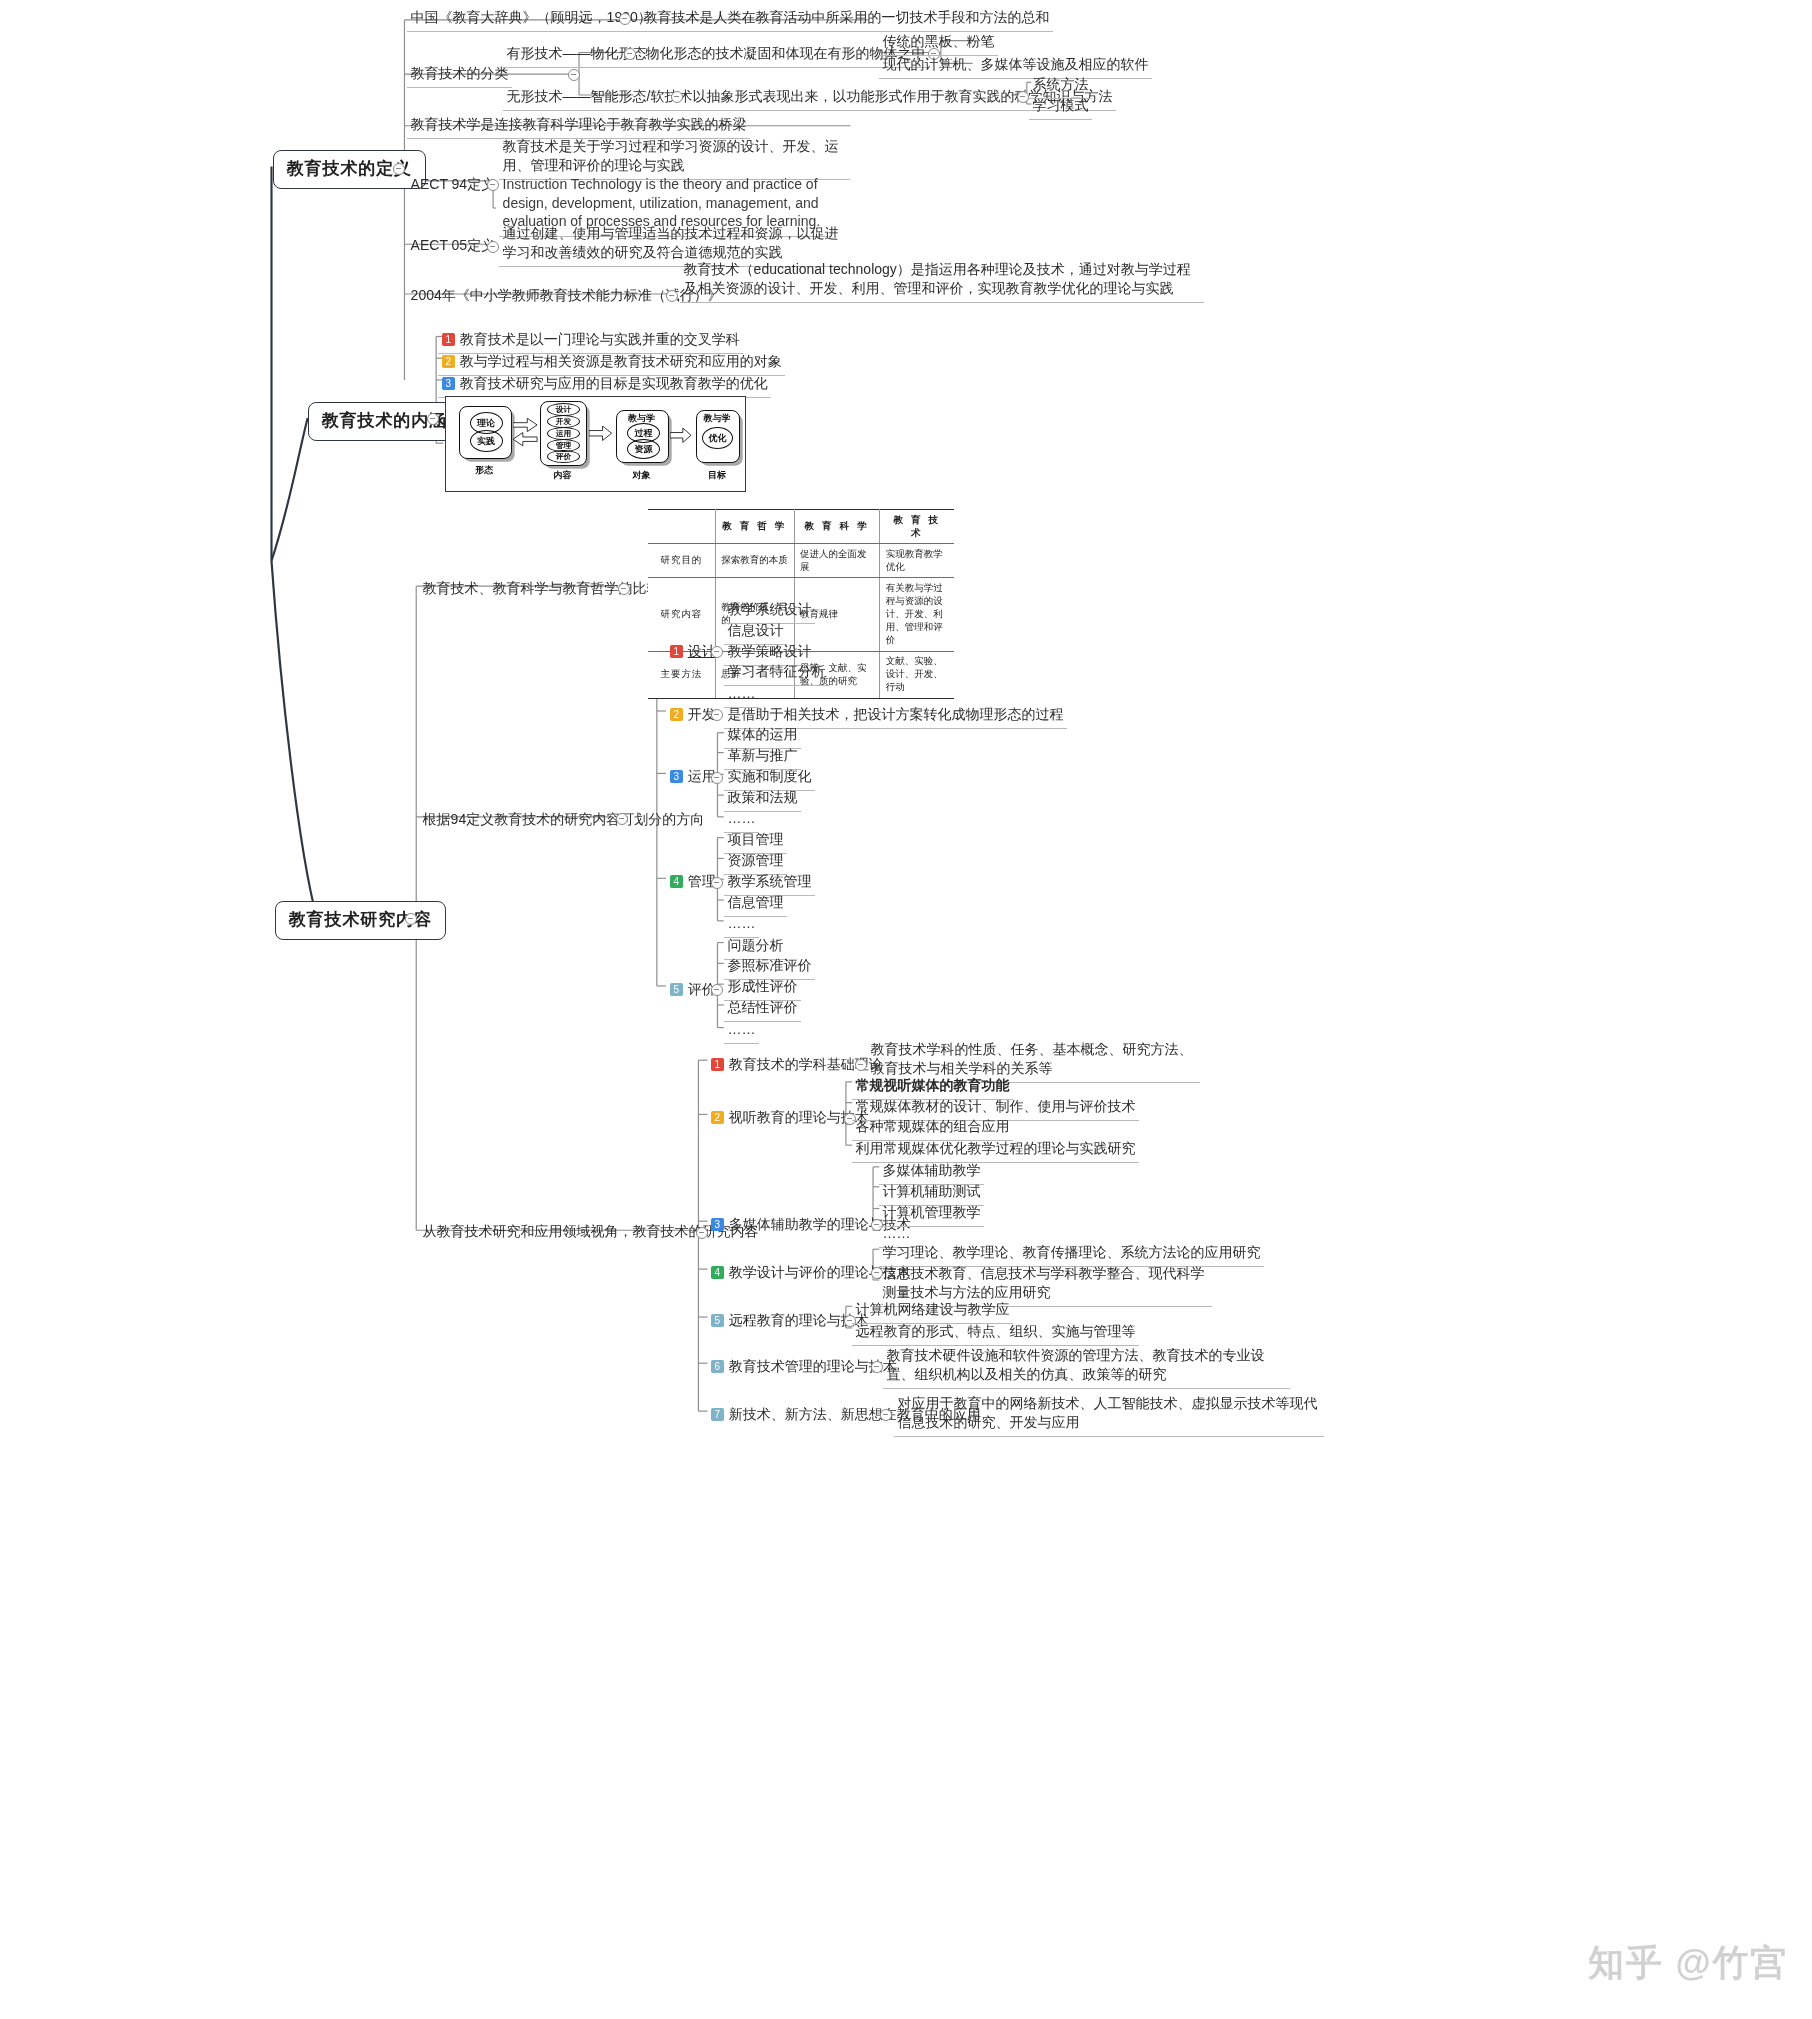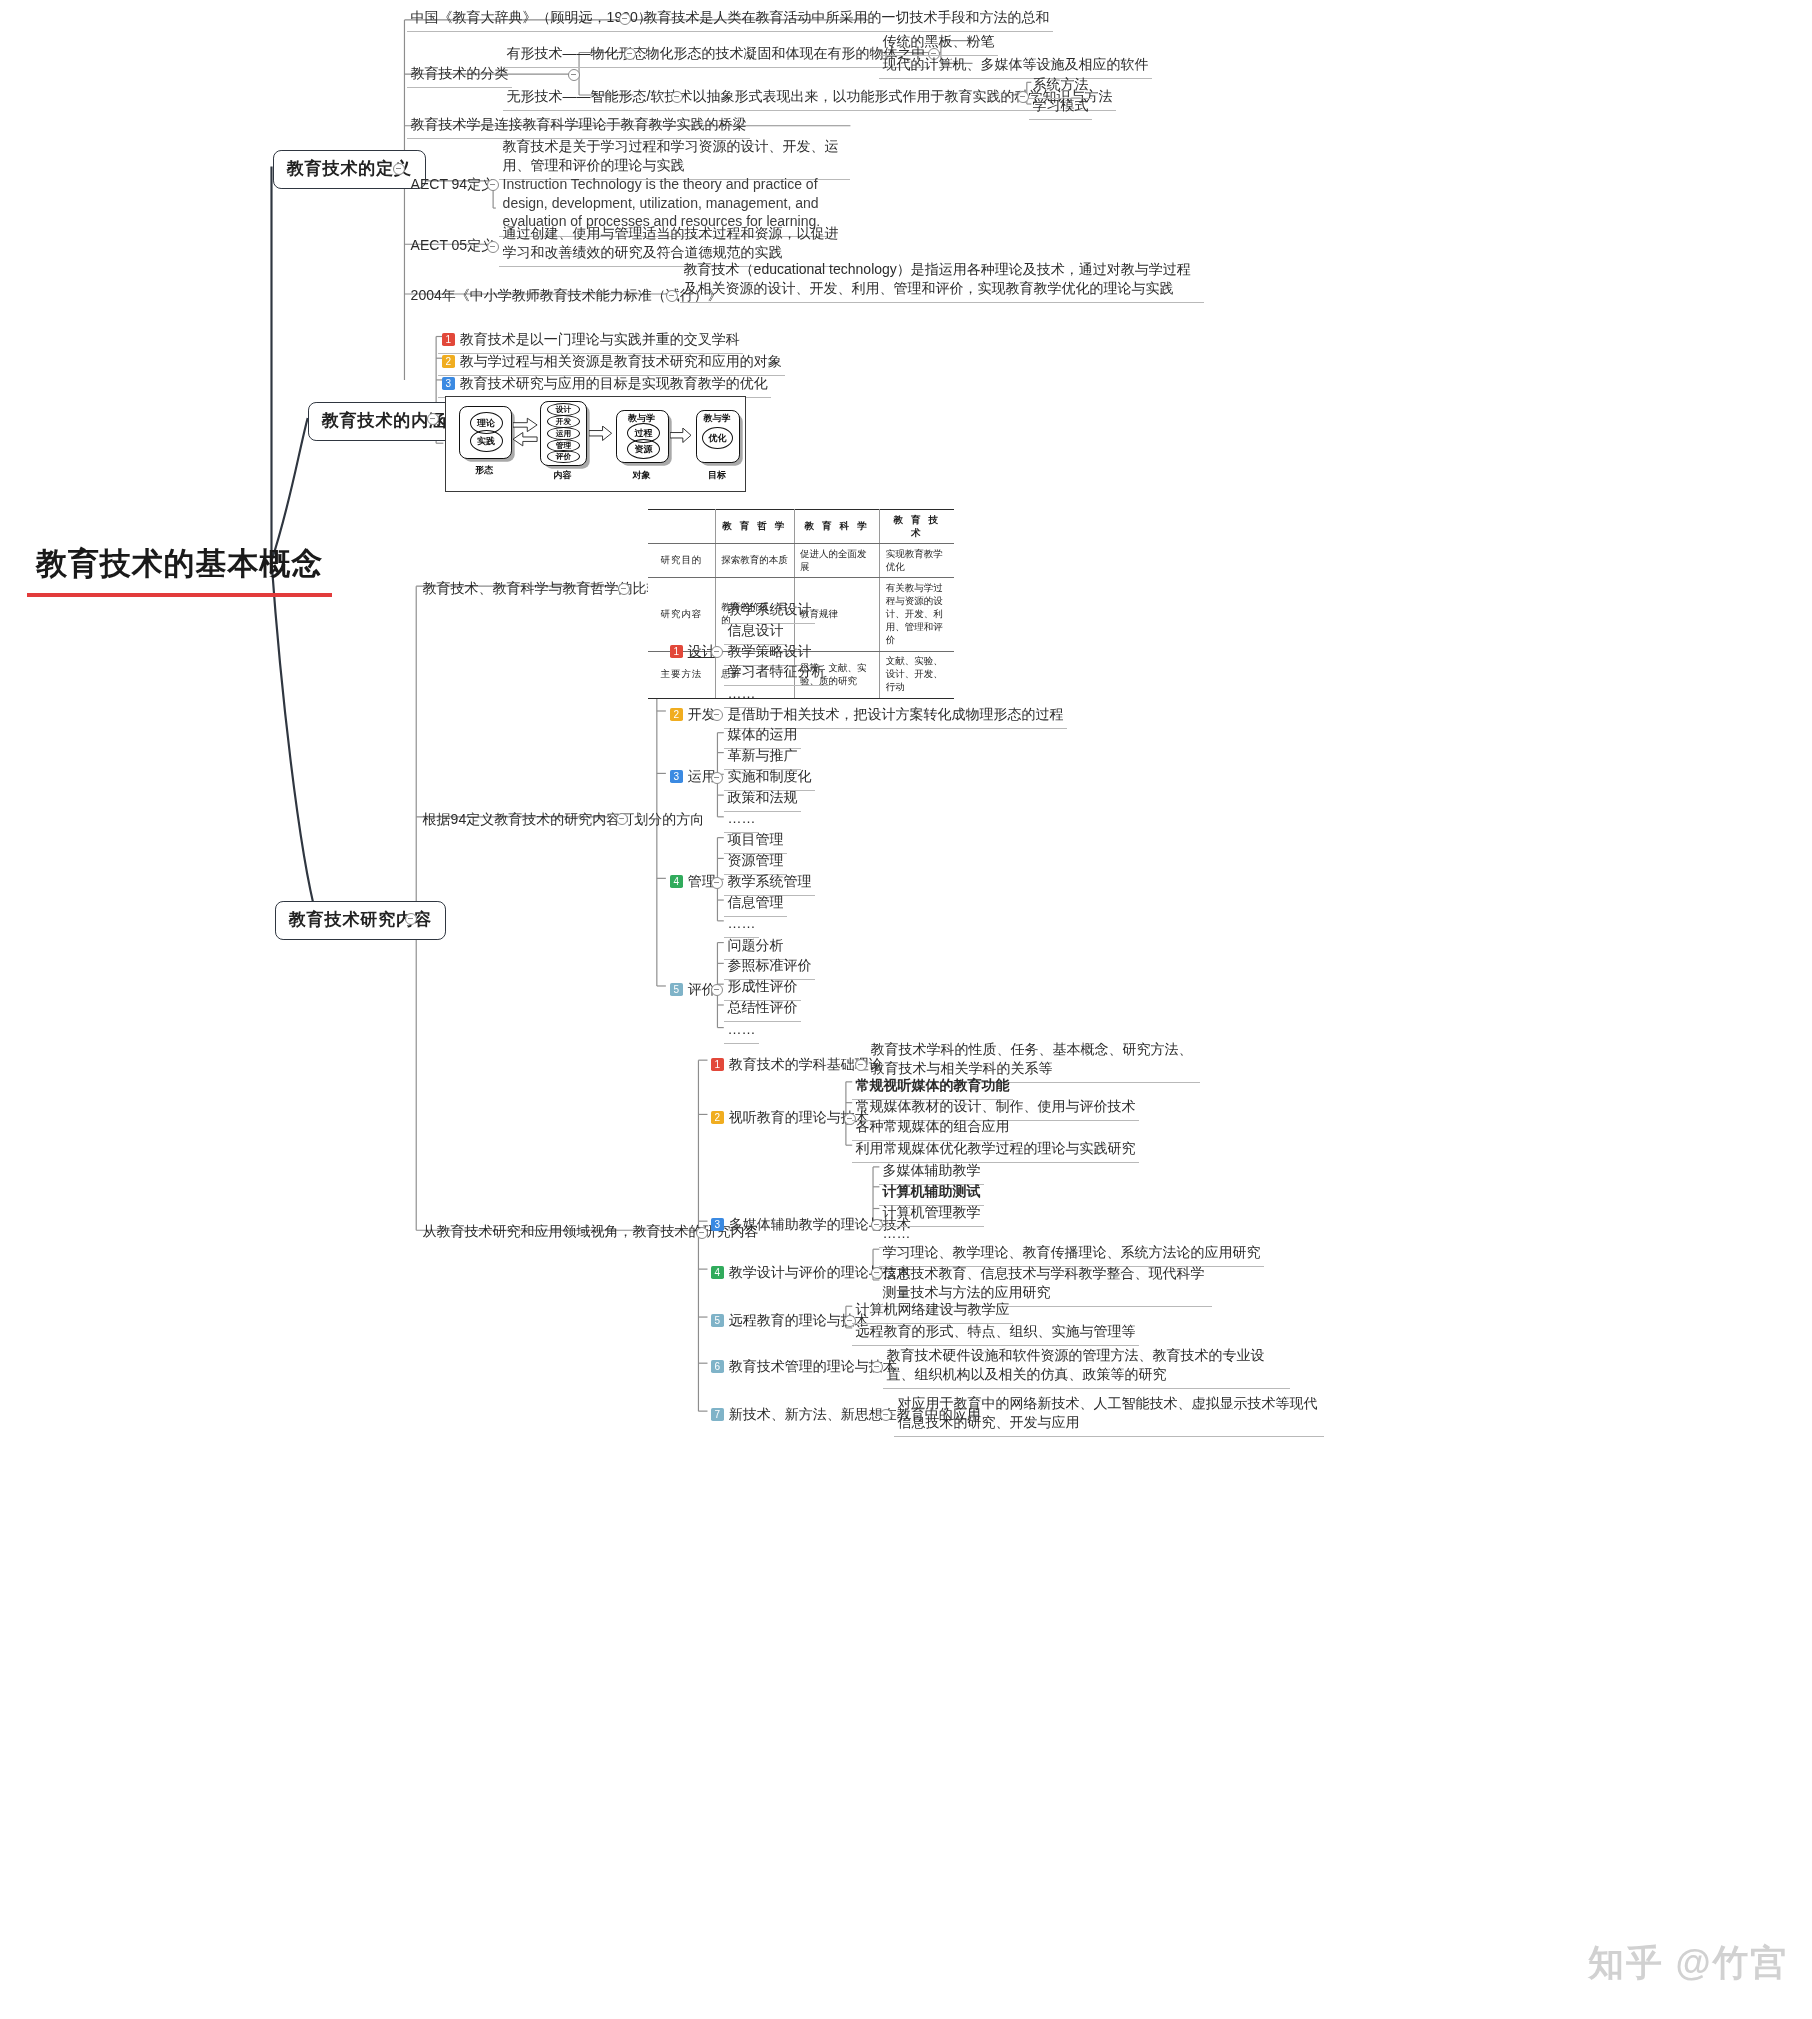--- a/index.html
+++ b/index.html
@@ -200,21 +200,20 @@
       <path d="M965 1381 V 1415"></path>
       <path d="M965 1381 H 972"></path>
       <path d="M965 1415 H 972"></path>
 
       <path d="M935 1444 V 1468"></path>
       <path d="M935 1444 H 942"></path>
       <path d="M935 1468 H 942"></path>
     </g>
   </svg>
 
-  <div class="node root" style="left:27px;top:539px;">教育技术的基本概念</div>
 
   <div class="node lvl1" style="left:273px;top:150px;">教育技术的定义</div>
   <span class="toggle" style="left:393px;top:163px;"></span>
 
   <div class="node txt" style="left:407px;top:5.4px;">中国《教育大辞典》（顾明远，1990）</div>
   <span class="toggle" style="left:619px;top:12.7px;"></span>
   <div class="node txt" style="left:640px;top:5.4px;">教育技术是人类在教育活动中所采用的一切技术手段和方法的总和</div>
 
   <div class="node txt" style="left:407px;top:61px;">教育技术的分类</div>
   <span class="toggle" style="left:568px;top:69px;"></span>
@@ -401,21 +400,21 @@
   <div class="node txt" style="left:852px;top:1073px;font-weight:bold;">常规视听媒体的教育功能</div>
   <div class="node txt" style="left:852px;top:1094px;">常规媒体教材的设计、制作、使用与评价技术</div>
   <div class="node txt" style="left:852px;top:1114px;">各种常规媒体的组合应用</div>
   <div class="node txt" style="left:852px;top:1136px;">利用常规媒体优化教学过程的理论与实践研究</div>
 
   <div class="node txt nb" style="left:707px;top:1212px;">
     <span class="badge b3">3</span><span>多媒体辅助教学的理论与技术</span>
   </div>
   <span class="toggle" style="left:871px;top:1219px;"></span>
   <div class="node txt" style="left:879px;top:1158px;">多媒体辅助教学</div>
-  <div class="node txt" style="left:879px;top:1179px;font-weight:bold;">计算机辅助测试</div>
+  <div class="node txt" style="left:879px;top:1179px;">计算机辅助测试</div>
   <div class="node txt" style="left:879px;top:1200px;">计算机管理教学</div>
   <div class="node txt" style="left:879px;top:1221px;">……</div>
 
   <div class="node txt nb" style="left:707px;top:1260px;">
     <span class="badge b4">4</span><span>教学设计与评价的理论与技术</span>
   </div>
   <span class="toggle" style="left:871px;top:1267px;"></span>
   <div class="node txt" style="left:879px;top:1240px;">学习理论、教学理论、教育传播理论、系统方法论的应用研究</div>
   <div class="node txt wrap" style="left:879px;top:1261px;width:326px;">信息技术教育、信息技术与学科教学整合、现代科学测量技术与方法的应用研究</div>
 

